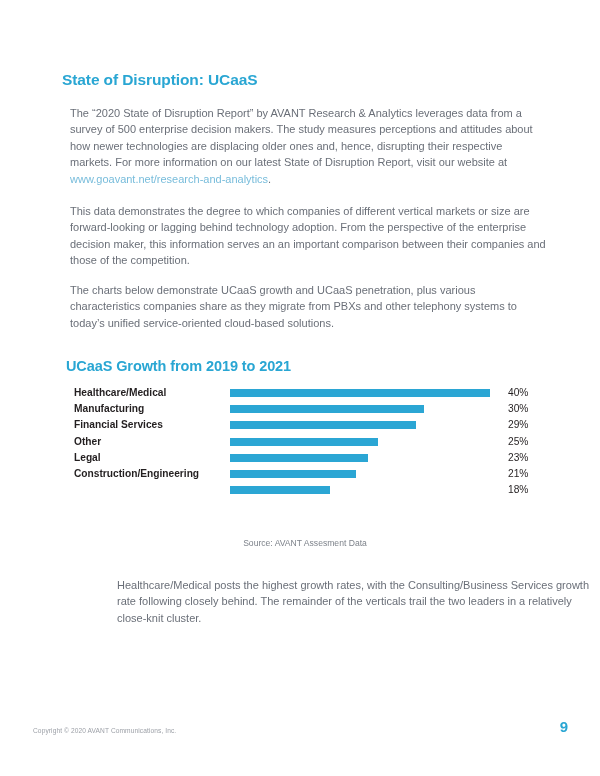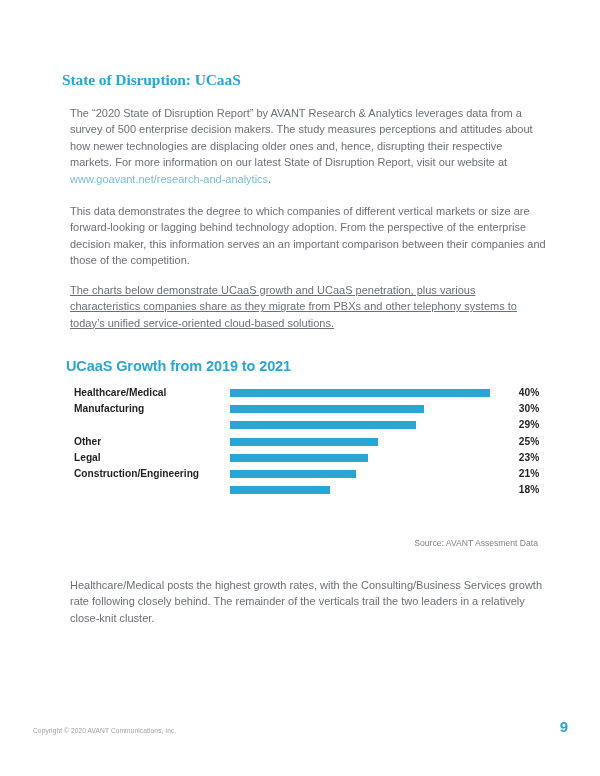--- a/index.html
+++ b/index.html
@@ -32,39 +32,38 @@
   h1.section-title {
     font-size: 15.5px;
     font-weight: bold;
     color: #29A6D3;
     margin: 0;
     padding: 0;
     position: absolute;
     top: 71px;
     left: 0;
     letter-spacing: -0.1px;
-    font-family: Liberation Serif, serif;
   }
 
   p.body-text {
     font-size: 11px;
     line-height: 16.4px;
     color: #6a6f78;
     margin: 0;
     padding: 0;
     position: absolute;
     left: 8px;
     width: 476px;
     text-align: left;
   }
 
   p.p1 { top: 105px; }
   p.p2 { top: 203px; }
-  p.p3 { top: 282px; text-decoration: underline; }
-  p.p4 { top: 577px; }
+  p.p3 { top: 282px; }
+  p.p4 { top: 577px; margin-left: 47px; }
 
   a.inline-link {
     color: #77bcdb;
     text-decoration: none;
   }
 
   h2.chart-title {
     font-size: 14.5px;
     font-weight: bold;
     color: #29A6D3;
@@ -114,33 +113,33 @@
     height: 8px;
     background: #2BA6D4;
     width: 0;
   }
 
   .value-label {
     position: absolute;
     right: 0;
     top: 0;
     width: 42px;
-    text-align: center;
+    text-align: left;
     font-size: 10.2px;
-    font-weight: bold;
+    font-weight: normal;
     color: #231f20;
     line-height: 13px;
   }
 
   .chart-source {
     position: absolute;
     top: 538px;
     left: 0;
     width: 476px;
-    text-align: right;
+    text-align: center;
     font-size: 8.6px;
     color: #7d828a;
     padding-left: 10px;
     box-sizing: border-box;
   }
 
   
   .footer-copyright {
     position: absolute;
     left: 33px;
@@ -185,20 +184,21 @@
           <div class="value-label">40%</div>
         </div>
         <div class="chart-row">
           <div class="cat-label">Manufacturing</div>
           <div class="bar-track">
             <div class="bar" style="width: 194px; background: rgb(43, 166, 212);"></div>
           </div>
           <div class="value-label">30%</div>
         </div>
         <div class="chart-row">
+          <div class="cat-label">Financial Services</div>
           <div class="bar-track">
             <div class="bar" style="width: 186px; background: rgb(43, 166, 212);"></div>
           </div>
           <div class="value-label">29%</div>
         </div>
         <div class="chart-row">
           <div class="cat-label">Other</div>
           <div class="bar-track">
             <div class="bar" style="width: 148px; background: rgb(43, 166, 212);"></div>
           </div>

